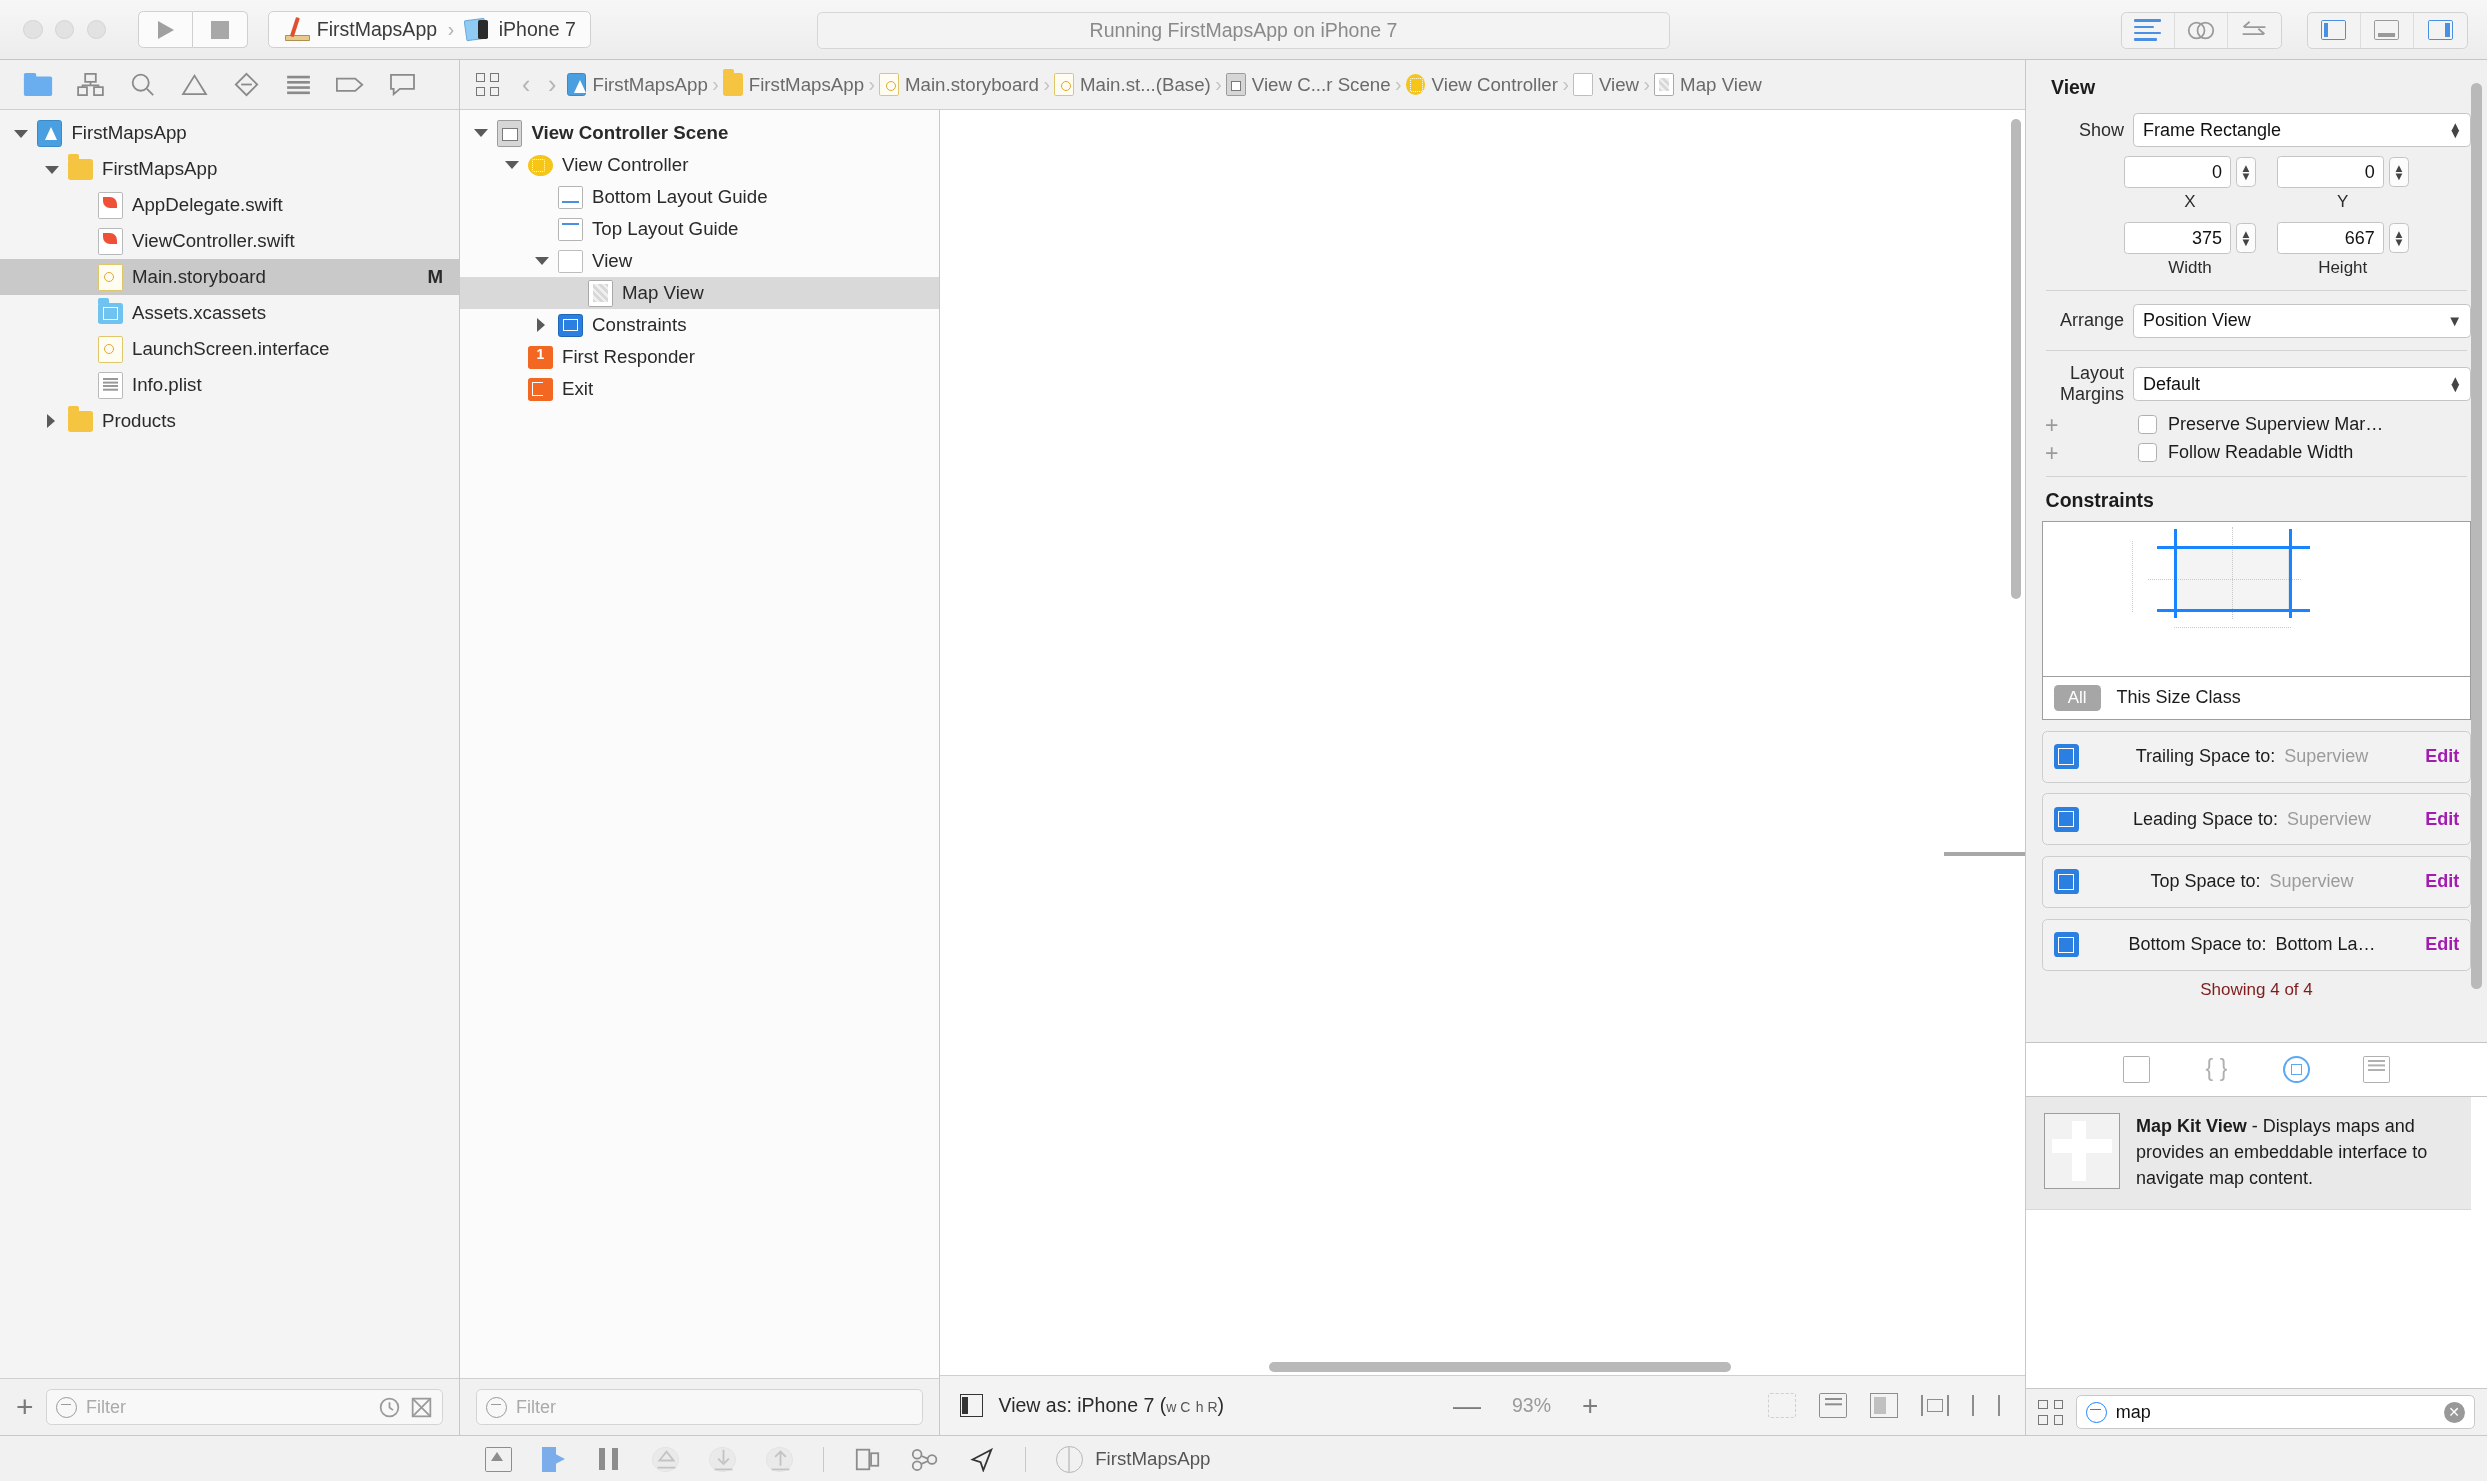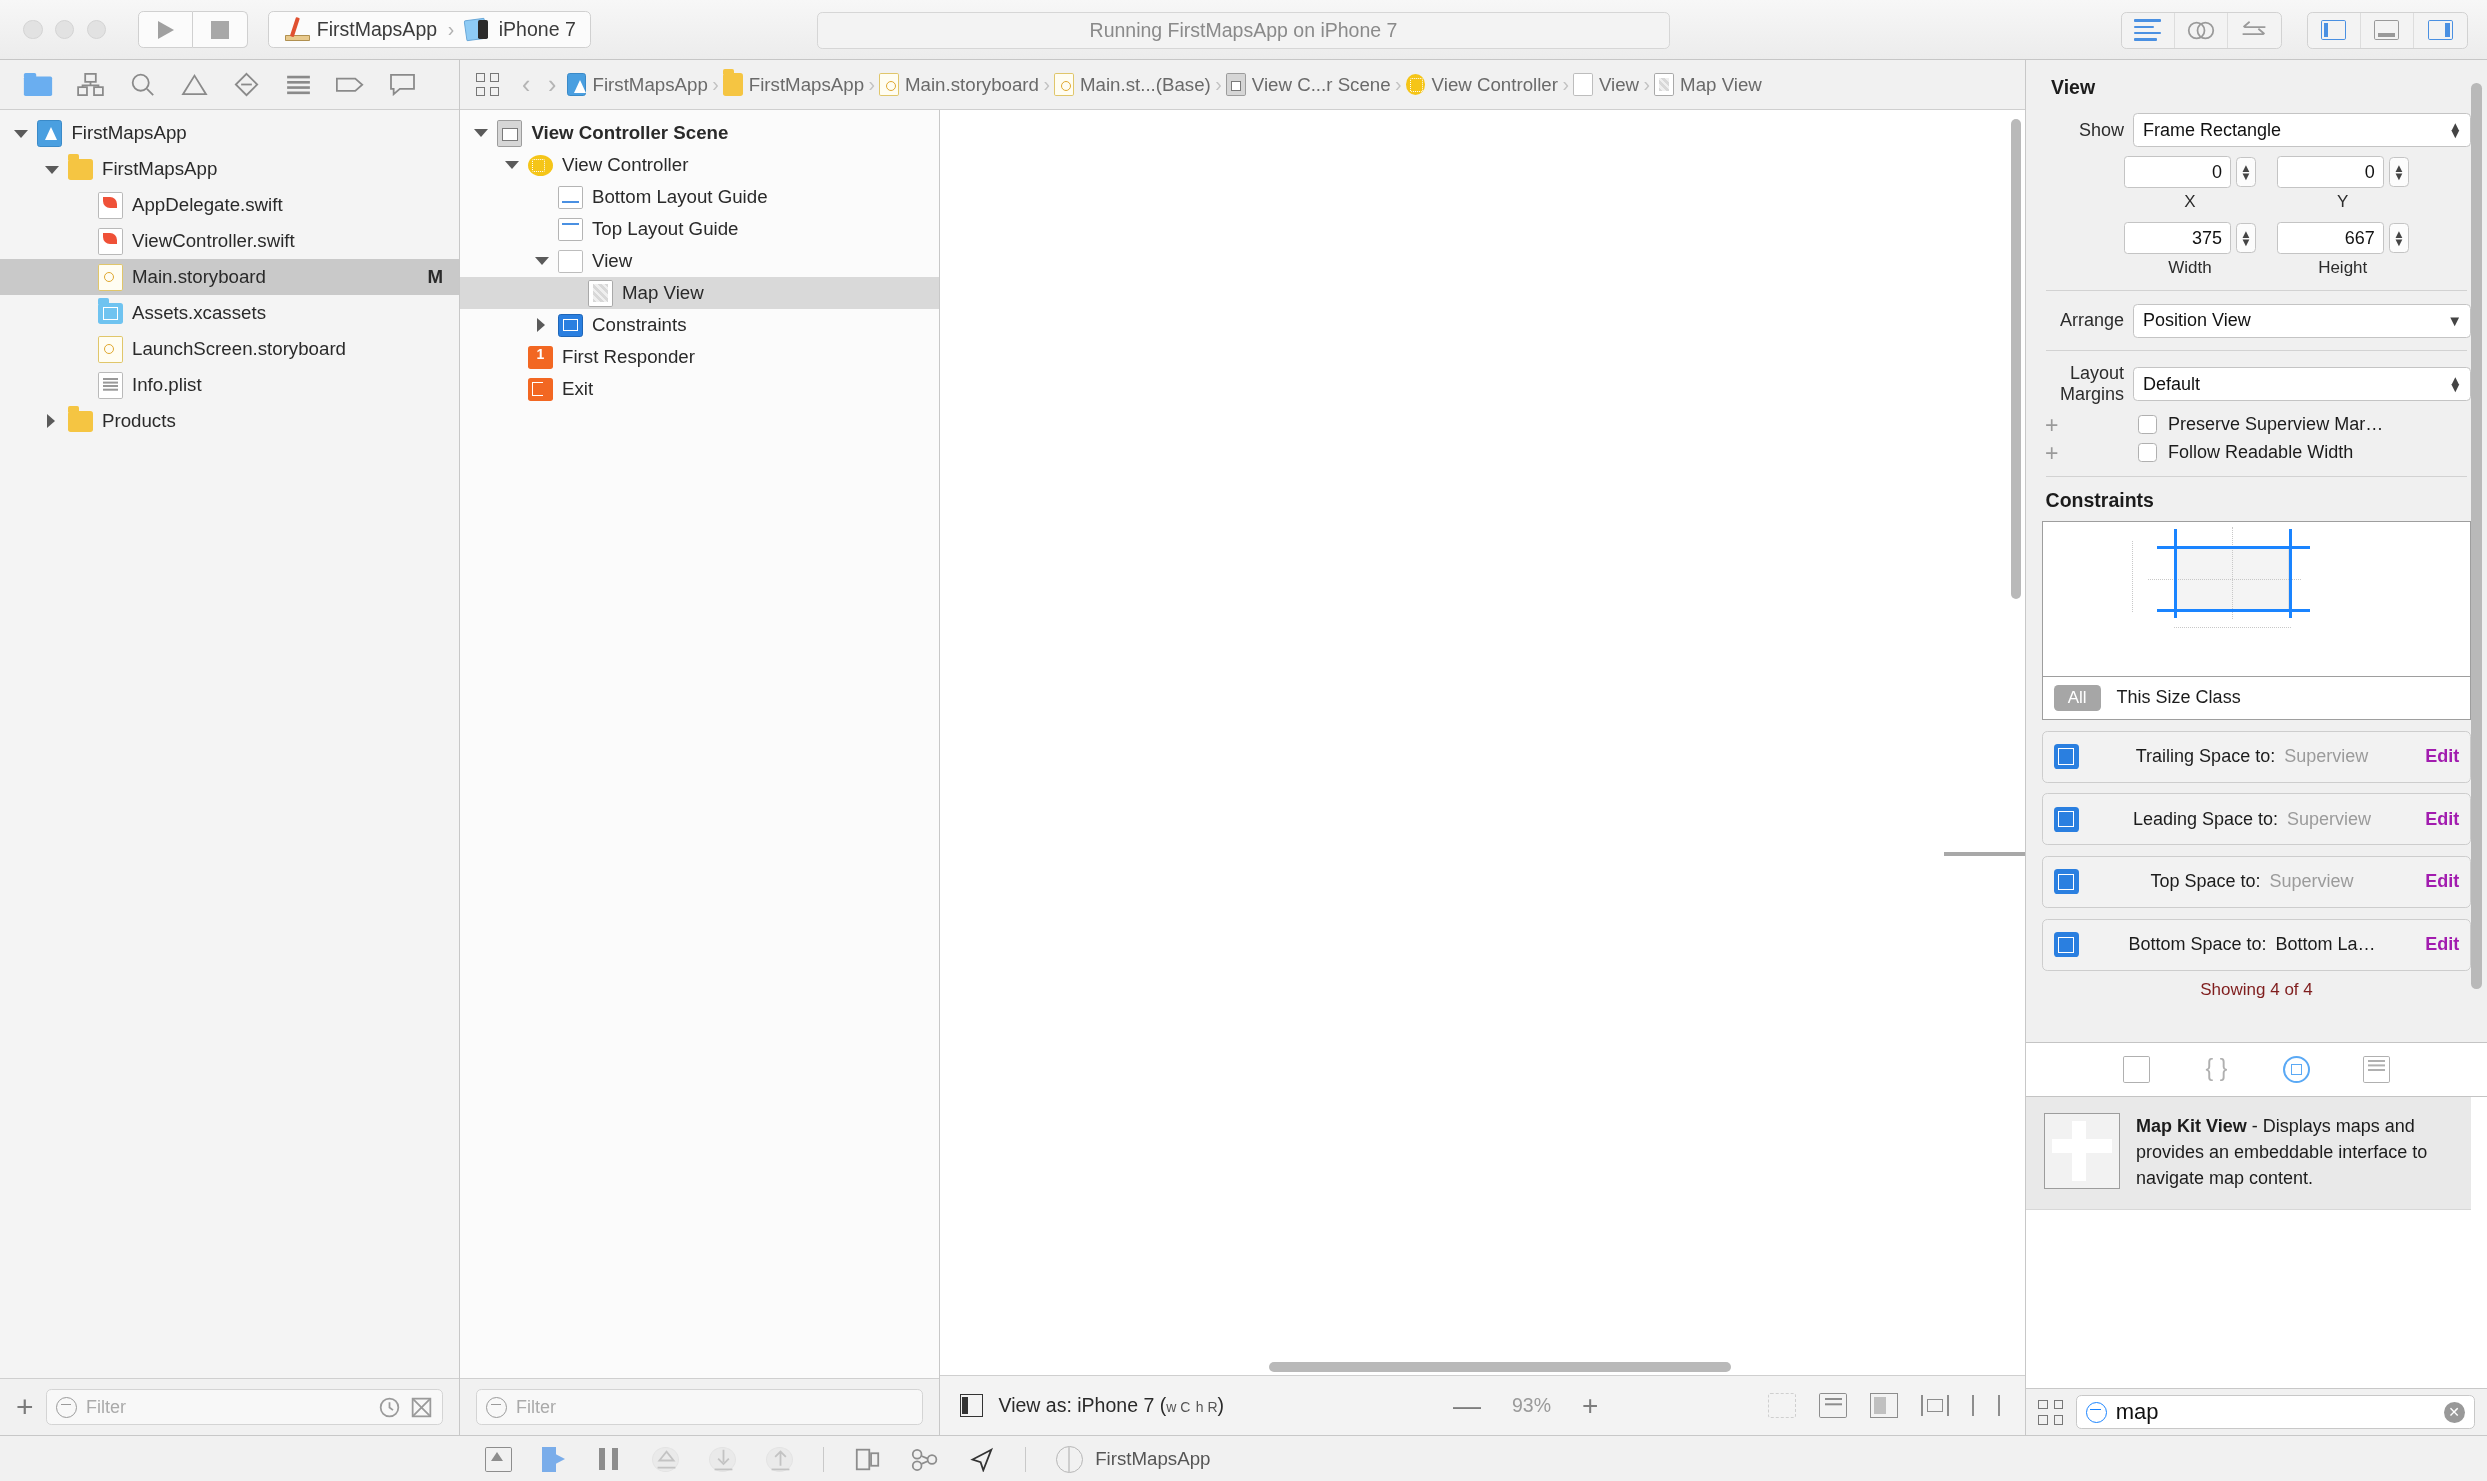--- a/index.html
+++ b/index.html
@@ -423,21 +423,21 @@
     display: flex; align-items: center; padding: 0 12.4px; gap: 12.4px;
   }
   .grid4 { width: 25px; height: 25px; position: relative; flex:0 0 25px;}
   .grid4 i { position:absolute; width:9.8px; height:9.8px; border:1.8px solid #777;}
   .grid4 i:nth-child(1){left:0;top:0;} .grid4 i:nth-child(2){right:0;top:0;}
   .grid4 i:nth-child(3){left:0;bottom:0;} .grid4 i:nth-child(4){right:0;bottom:0;}
   .searchfield {
     flex:1; height: 34px; background:#fff; border:0.9px solid #c8c8c8; border-radius:5.3px;
     display:flex; align-items:center; padding:0 9px; gap:9px;
   }
-  .searchfield .val { flex:1; font-size:22px; color:#111; }
+  .searchfield .val { flex:1; font-size:18px; color:#111; }
   .clearx { width:21px;height:21px;border-radius:50%;background:#999; color:#fff; font-size:14px;
             display:flex;align-items:center;justify-content:center; }
 
   
   .bottombar {
     height: 47px; flex: 0 0 47px; background: #f1f1f1;
     border-top: 0.9px solid #c8c8c8; display: flex; align-items: center;
   }
   .bb-left { width: 460px; flex:0 0 460px; display:flex; align-items:center; padding:0 16px; gap:12.4px; border-right:0.9px solid #cfcfcf;}
   .bb-mid { flex:1; display:flex; align-items:center; gap: 30px; padding-left: 25px; }
@@ -619,21 +619,21 @@
             <span class="mod">M</span>
           </div>
           <div class="row" style="padding-left: 73px;">
             <div class="disc"></div>
             <div class="ico folder-blue"></div>
             <span>Assets.xcassets</span>
           </div>
           <div class="row" style="padding-left: 73px;">
             <div class="disc"></div>
             <div class="ico sb"></div>
-            <span>LaunchScreen.storyboard</span>
+            <span>LaunchScreen.interface</span>
           </div>
           <div class="row" style="padding-left: 73px;">
             <div class="disc"></div>
             <div class="ico plist"></div>
             <span>Info.plist</span>
           </div>
           <div class="row" style="padding-left: 43px;">
             <div class="disc closed"></div>
             <div class="ico folder"></div>
             <span>Products</span>

